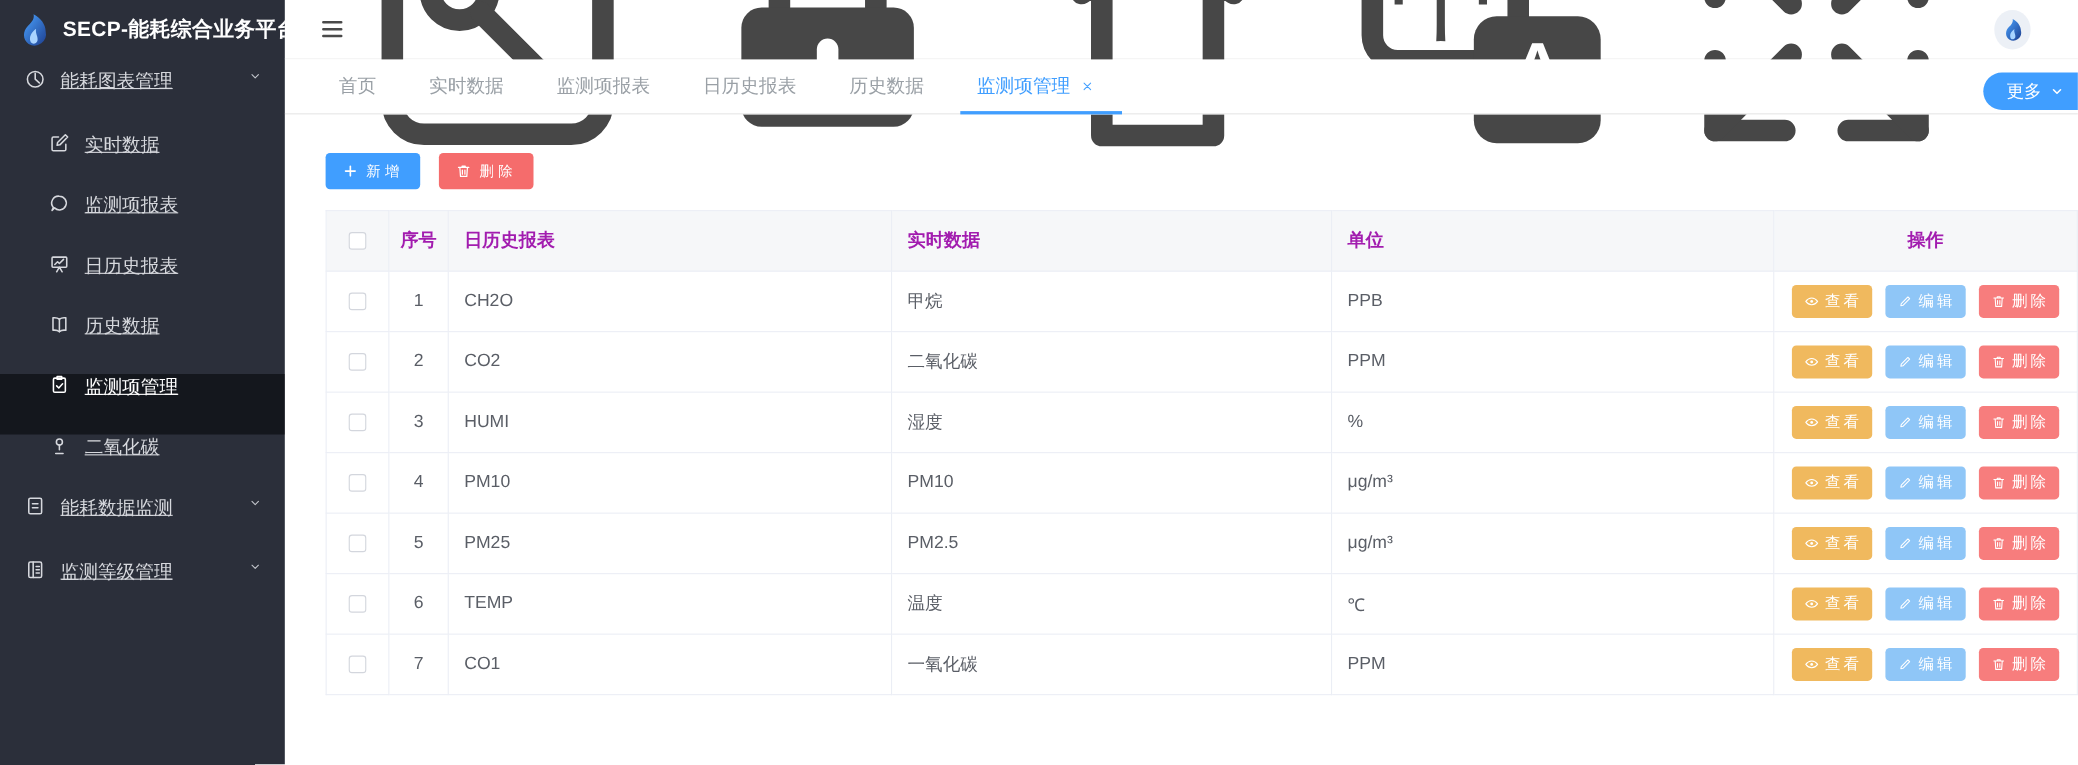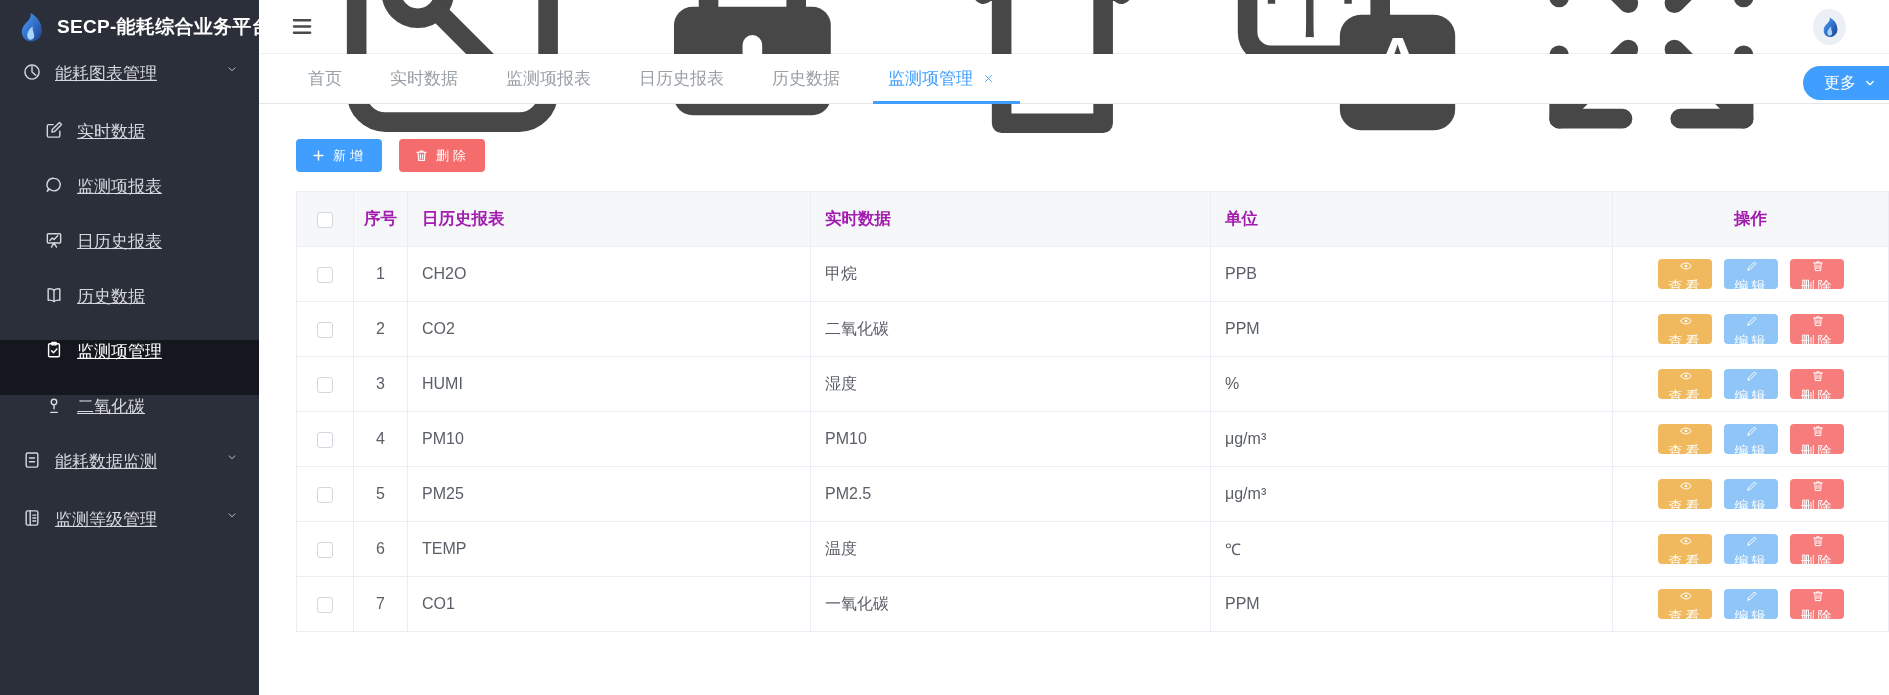--- a/index.html
+++ b/index.html
@@ -63,21 +63,21 @@
   .table-wrap { margin-top:19px; }
   table { border-collapse:collapse; width:100%; table-layout:fixed; }
   th, td { border:1px solid #ebeef5; height:55px; padding:0 6px 0 14px; font-size:16px;
            color:#5a5e66; text-align:left; }
   th { background:#f6f7f9; color:#a21caf; font-weight:700; font-size:16.5px; }
   .col-center { text-align:center; padding:0; }
   .checkbox { width:16px; height:16px; border:1px solid #d3d6dd; border-radius:3px;
               background:#fff; display:inline-block; vertical-align:middle; cursor:pointer; }
   .action-btn { height:30px; border:none; border-radius:4px; color:#fff; font-size:14px;
                 letter-spacing:3px; padding:0 9px 0 11px; display:inline-flex; align-items:center;
-                gap:5px; margin:0 6px; cursor:pointer; font-family:"Liberation Sans", sans-serif;flex-direction:column; }
+                gap:5px; margin:0 6px; cursor:pointer; font-family:"Liberation Sans", sans-serif; }
   .a-icon { width:14px; height:14px; letter-spacing:0; }
 </style>
 </head>
 <body>
 
 <div class="app">
 
   <aside class="sidebar">
     <div class="logo">
       <span class="logo-mark">

